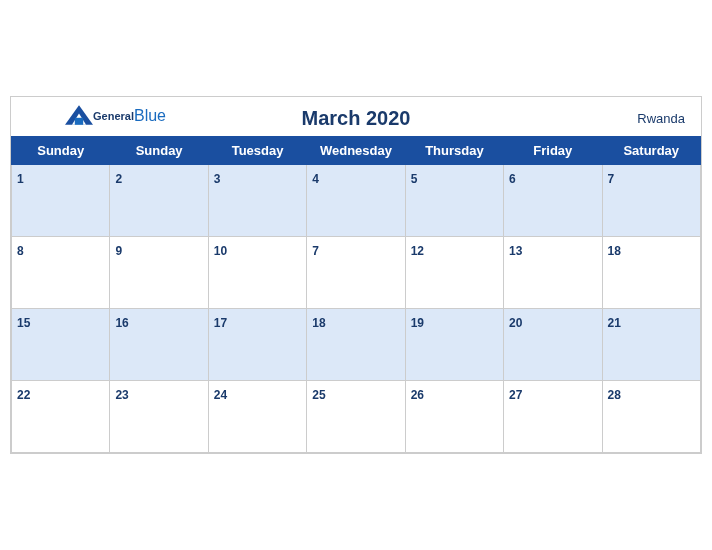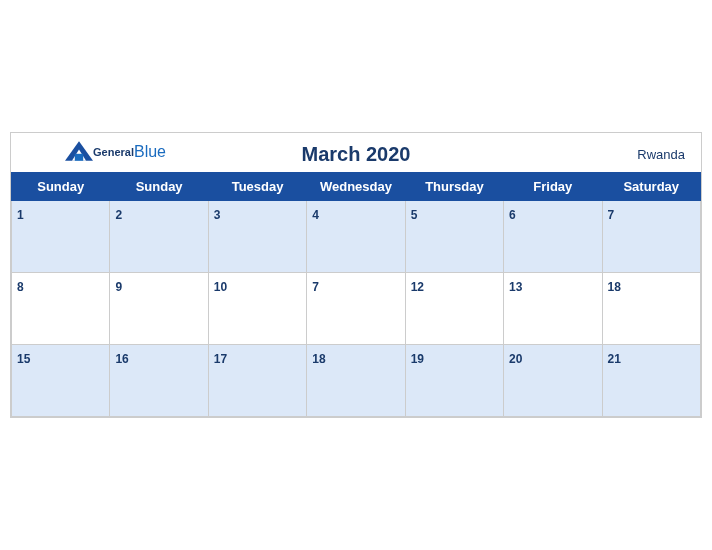--- a/index.html
+++ b/index.html
@@ -152,15 +152,24 @@
         </tr>
         <tr>
           <td><span class="day-number">15</span></td>
           <td><span class="day-number">16</span></td>
           <td><span class="day-number">17</span></td>
           <td><span class="day-number">18</span></td>
           <td><span class="day-number">19</span></td>
           <td><span class="day-number">20</span></td>
           <td><span class="day-number">21</span></td>
         </tr>
+        <tr>
+          <td><span class="day-number">22</span></td>
+          <td><span class="day-number">23</span></td>
+          <td><span class="day-number">24</span></td>
+          <td><span class="day-number">25</span></td>
+          <td><span class="day-number">26</span></td>
+          <td><span class="day-number">27</span></td>
+          <td><span class="day-number">28</span></td>
+        </tr>
       </tbody>
   </table>
 </div>
 
 </body></html>

